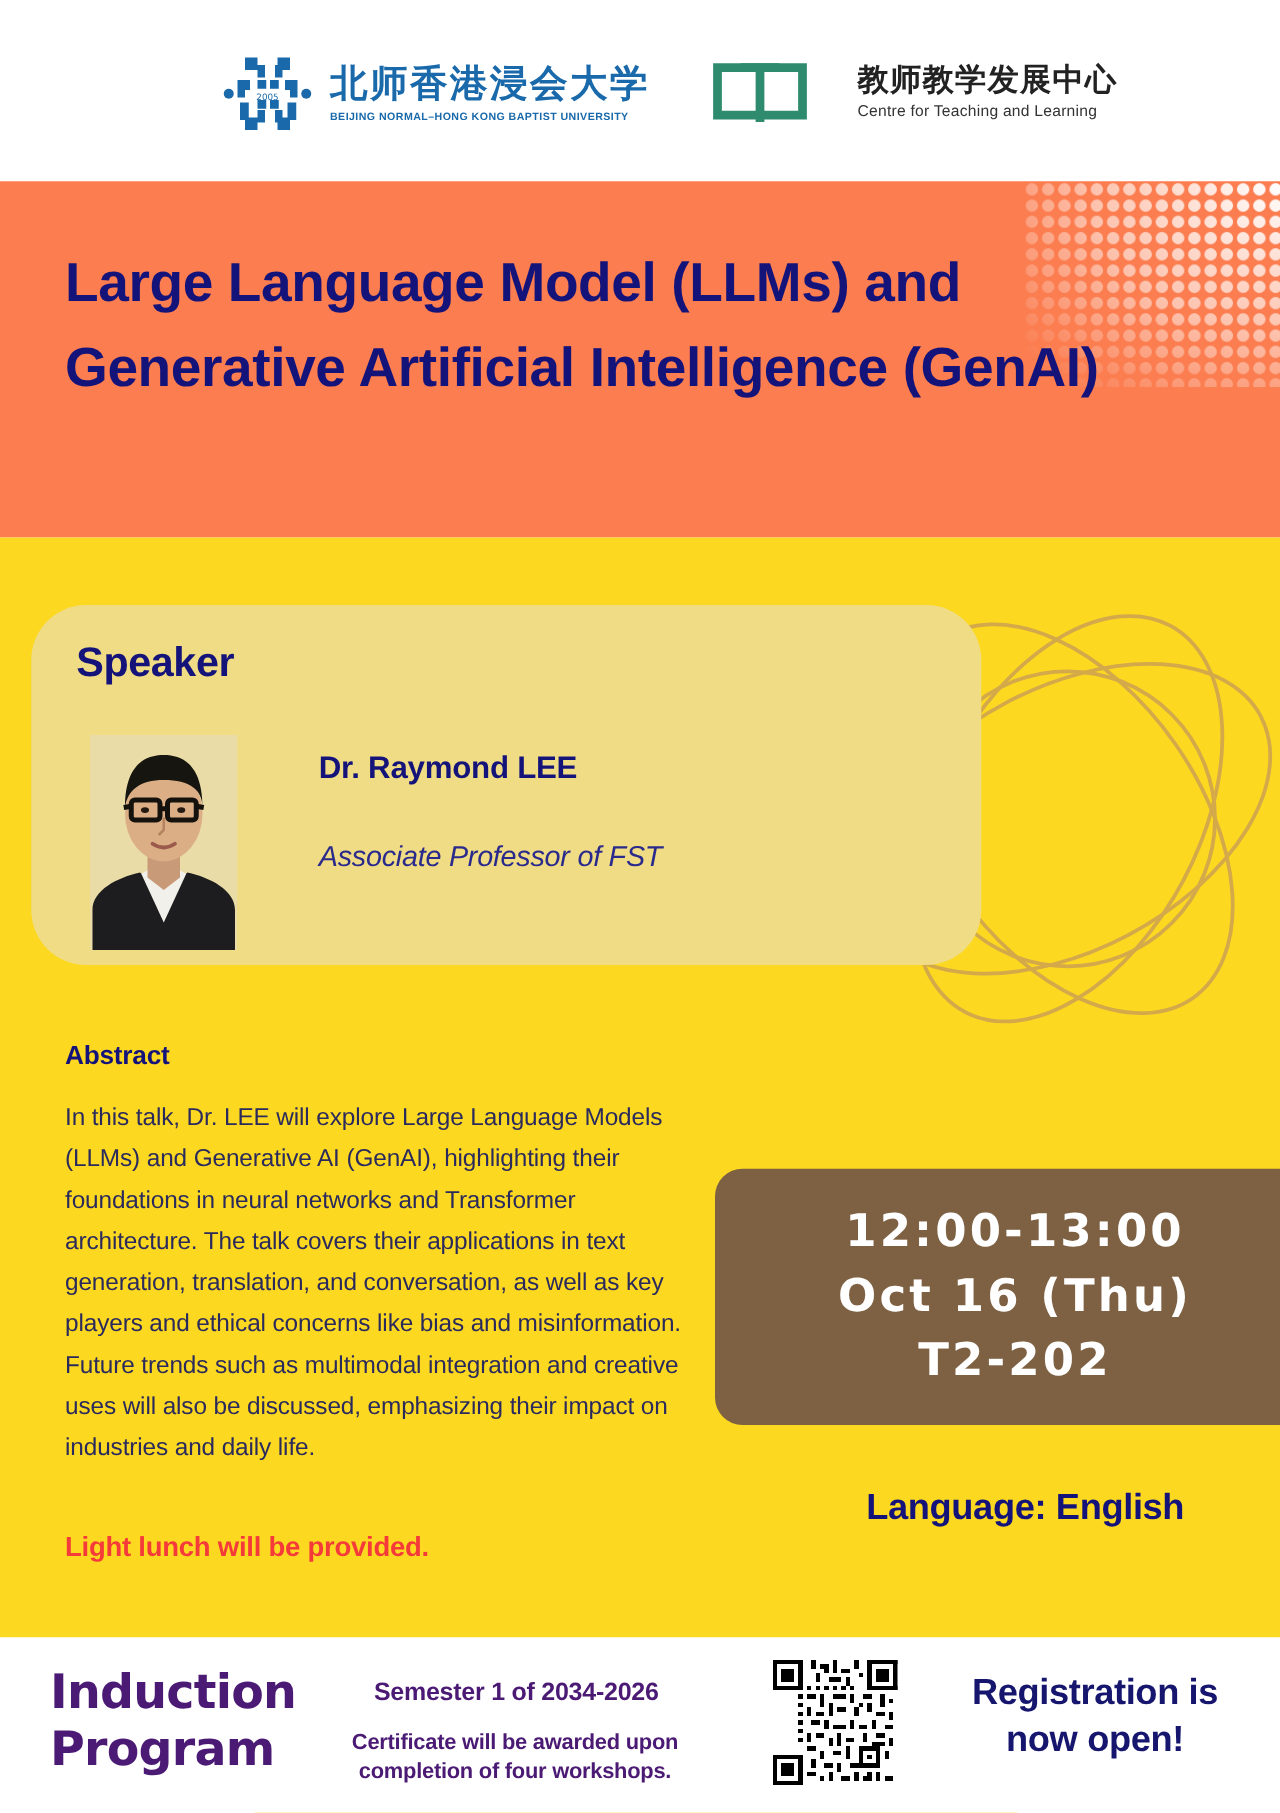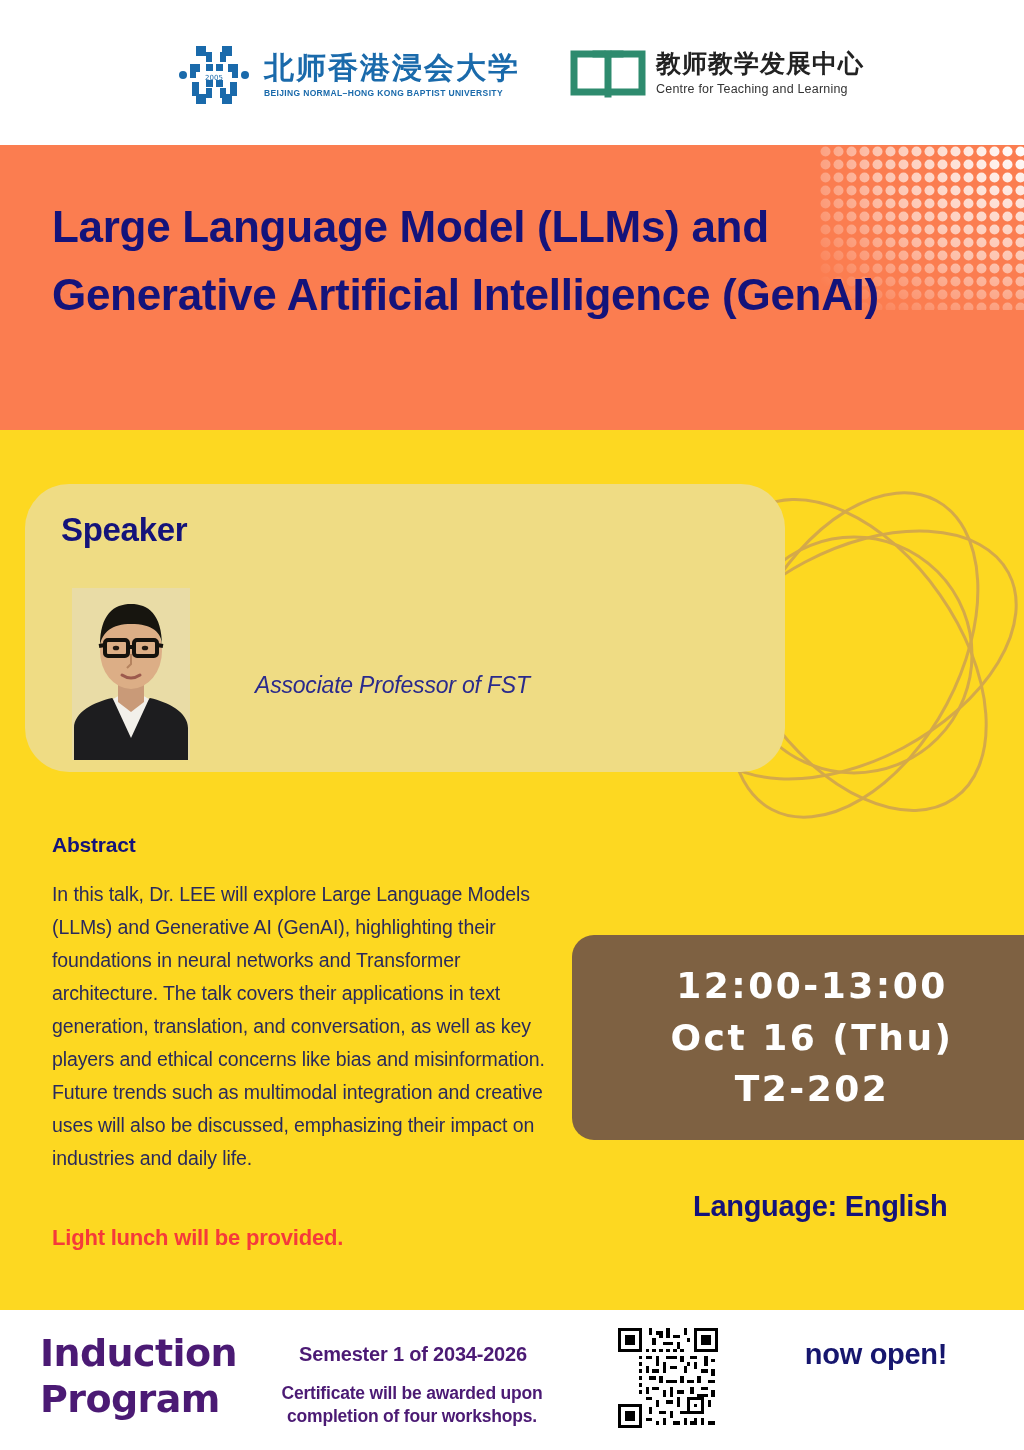--- a/index.html
+++ b/index.html
@@ -23,21 +23,21 @@
   .logo-bnbu .wordmark { display:flex; flex-direction:column; justify-content:center; }
   .logo-bnbu .cn {
     font-size:30px; font-weight:bold; color:#1a6aab; letter-spacing:2px;
     line-height:1.08; font-family:"DejaVu Sans", sans-serif;
   }
   .logo-bnbu .en {
     font-size:8.5px; font-weight:bold; color:#1a6aab; letter-spacing:0.35px;
     margin-top:3px;
   }
 
-  .logo-ctl { position:absolute; left:560px; top:42px; display:flex; align-items:center; gap:0; }
+  .logo-ctl { position:absolute; left:560px; top:42px; display:flex; align-items:center; gap:30px; }
   .logo-ctl .mark { width:96px; height:62px; }
   .logo-ctl .wordmark { display:flex; flex-direction:column; }
   .logo-ctl .cn {
     font-size:25px; font-weight:bold; color:#222222; letter-spacing:1px;
     line-height:1.1; font-family:"DejaVu Sans", sans-serif;
   }
   .logo-ctl .en { font-size:12.5px; color:#333333; margin-top:4px; letter-spacing:0.2px; }
 
   
   .title-band {
@@ -257,20 +257,21 @@
             <path d="M85 57 L91 58"></path>
           </g>
 
           <ellipse cx="44" cy="60" rx="3.2" ry="2.3" fill="#241a12"></ellipse>
           <ellipse cx="73" cy="60" rx="3.2" ry="2.3" fill="#241a12"></ellipse>
 
           <path d="M59 66 v10 l-4 4" fill="none" stroke="#b5835f" stroke-width="2"></path>
           <path d="M50 87 q9 6 18 0" fill="none" stroke="#9c5a4d" stroke-width="3" stroke-linecap="round"></path>
         </svg>
       </div>
+      <div class="speaker-name">Dr. Raymond LEE</div>
       <div class="speaker-title">Associate Professor of FST</div>
     </div>
 
     <div class="abstract-heading">Abstract</div>
     <div class="abstract-body">In this talk, Dr. LEE will explore Large Language Models (LLMs) and Generative AI (GenAI), highlighting their foundations in neural networks and Transformer architecture. The talk covers their applications in text generation, translation, and conversation, as well as key players and ethical concerns like bias and misinformation. Future trends such as multimodal integration and creative uses will also be discussed, emphasizing their impact on industries and daily life.</div>
     <div class="lunch-note">Light lunch will be provided.</div>
 
     <div class="detail-box">
       <div class="dl">12:00-13:00</div>
       <div class="dl">Oct 16 (Thu)</div>
@@ -392,16 +393,17 @@
           <rect x="26" y="27" width="2" height="1"></rect>
         <rect x="20" y="10" width="1" height="1"></rect>
           <rect x="23" y="19" width="3" height="1"></rect>
         <rect x="26" y="21" width="1" height="2"></rect>
           <rect x="22" y="26" width="1" height="1"></rect>
       </g>
     </svg>
   </span>
 
   <div class="reg-text">
+    <div>Registration is</div>
     <div>now open!</div>
   </div>
 
 </div>
 
 </body></html>

